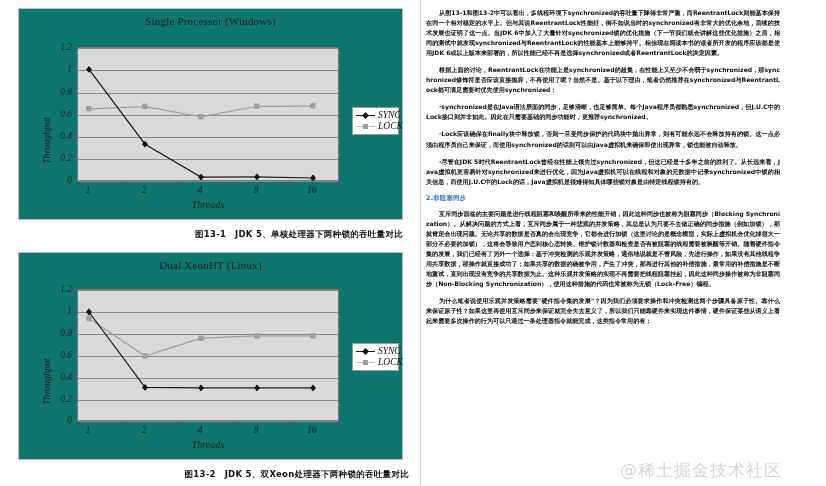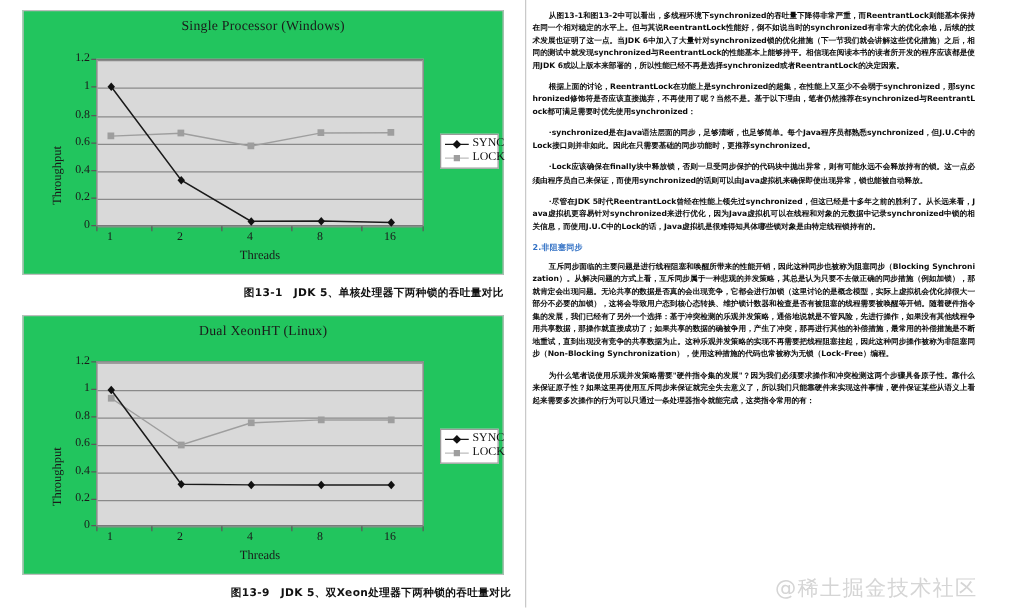--- a/index.html
+++ b/index.html
@@ -10,32 +10,32 @@
     overflow:hidden;
   }
   .page{position:relative;width:826px;height:486px;display:flex;}
 
   
   .left-col{width:420px;position:relative;}
   .fig-block{position:relative;}
   .fig-frame{
     box-sizing:border-box;
     border:1px solid #bdbdbd;
-    background:#22c55e;
+    background:#0f766e;
     position:relative;
   }
   .chart-title{
     text-align:center;
     font-family:"Liberation Serif", serif;
     font-size:11px;
     color:#1a1a1a;
     padding-top:6px;
     letter-spacing:.2px;
   }
-  .chart-area{position:relative;}
+  .chart-area{position:relative;font-style:italic;}
   .plot{
     position:absolute;
     background:#d9d9d9;
     border:1px solid #7a7a7a;
     box-sizing:border-box;
   }
   .gridline{position:absolute;left:0;right:0;height:1px;background:#8a8a8a;}
   .ytick-label{
     position:absolute;
     right:0;
@@ -303,21 +303,21 @@
             <div class="legend-row">
               <span class="legend-key">
                 <span class="lk-line" style="background:#bdbdbd;"></span>
                 <span class="lk-mk" style="background:#9e9e9e;"></span>
               </span>
               <span class="legend-label">LOCK</span>
             </div>
           </div>
         </div>
       </div>
-      <div class="fig-caption" style="margin-top:9px;">图13-9　JDK 5、双Xeon处理器下两种锁的吞吐量对比</div>
+      <div class="fig-caption" style="margin-top:9px;">图13-2　JDK 5、双Xeon处理器下两种锁的吞吐量对比</div>
     </div>
   </div>
 
   <div class="right-col">
     <div class="col-rule"></div>
 
     <p class="para">从图13-1和图13-2中可以看出，多线程环境下synchronized的吞吐量下降得非常严重，而ReentrantLock则能基本保持在同一个相对稳定的水平上。但与其说ReentrantLock性能好，倒不如说当时的synchronized有非常大的优化余地，后续的技术发展也证明了这一点。当JDK 6中加入了大量针对synchronized锁的优化措施（下一节我们就会讲解这些优化措施）之后，相同的测试中就发现synchronized与ReentrantLock的性能基本上能够持平。相信现在阅读本书的读者所开发的程序应该都是使用JDK 6或以上版本来部署的，所以性能已经不再是选择synchronized或者ReentrantLock的决定因素。</p>
     <p class="para">根据上面的讨论，ReentrantLock在功能上是synchronized的超集，在性能上又至少不会弱于synchronized，那synchronized修饰符是否应该直接抛弃，不再使用了呢？当然不是。基于以下理由，笔者仍然推荐在synchronized与ReentrantLock都可满足需要时优先使用synchronized：</p>
     <p class="para">·synchronized是在Java语法层面的同步，足够清晰，也足够简单。每个Java程序员都熟悉synchronized，但J.U.C中的Lock接口则并非如此。因此在只需要基础的同步功能时，更推荐synchronized。</p>
     <p class="para">·Lock应该确保在finally块中释放锁，否则一旦受同步保护的代码块中抛出异常，则有可能永远不会释放持有的锁。这一点必须由程序员自己来保证，而使用synchronized的话则可以由Java虚拟机来确保即使出现异常，锁也能被自动释放。</p>

